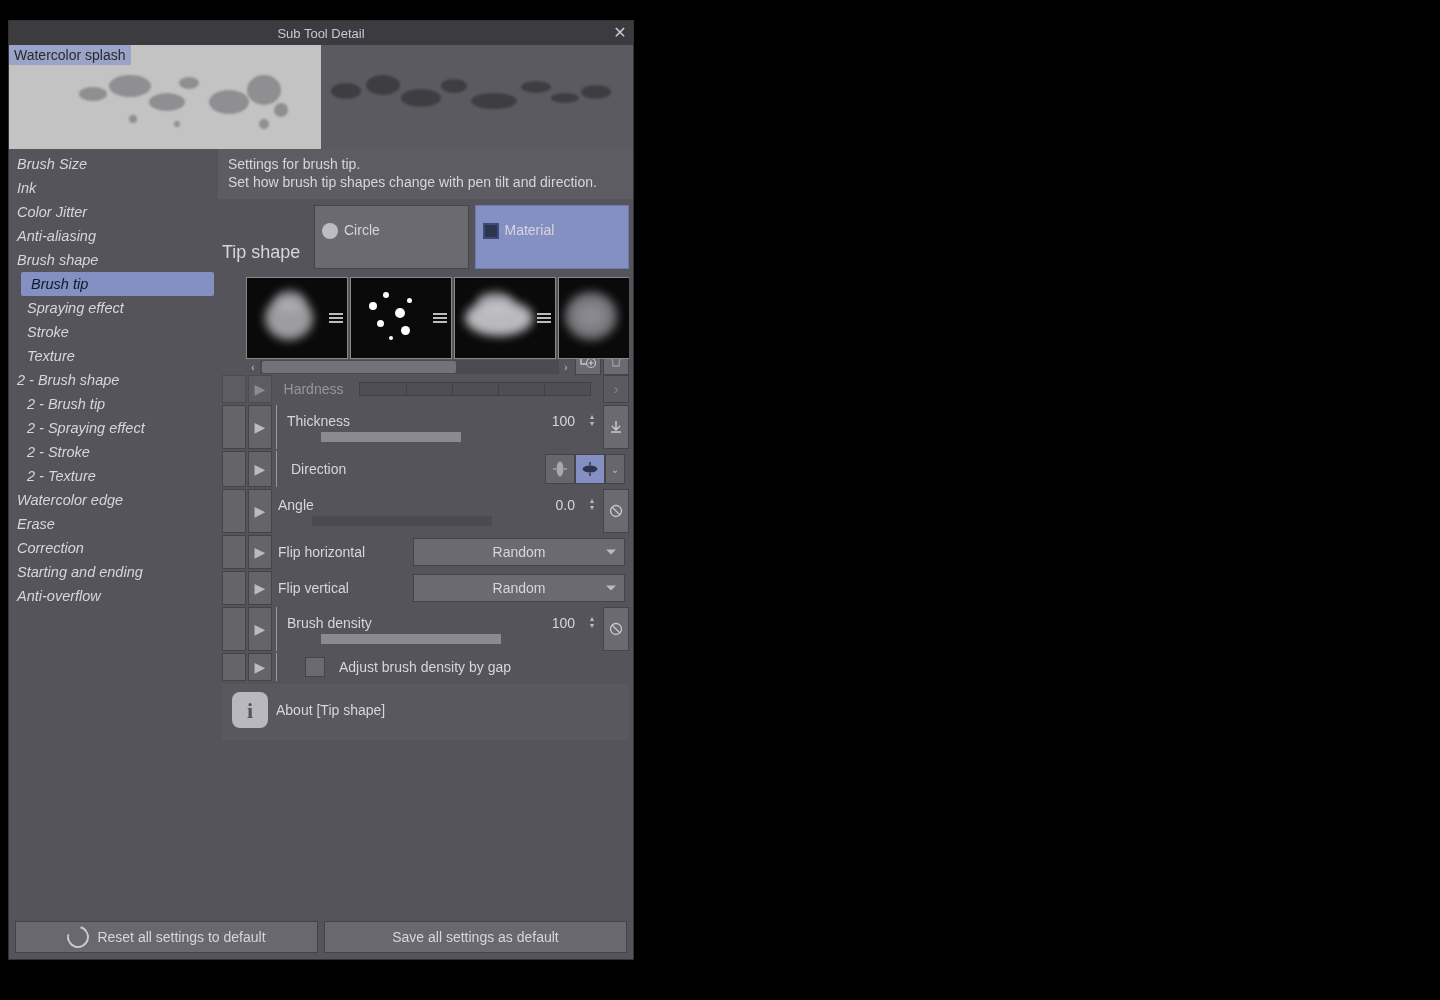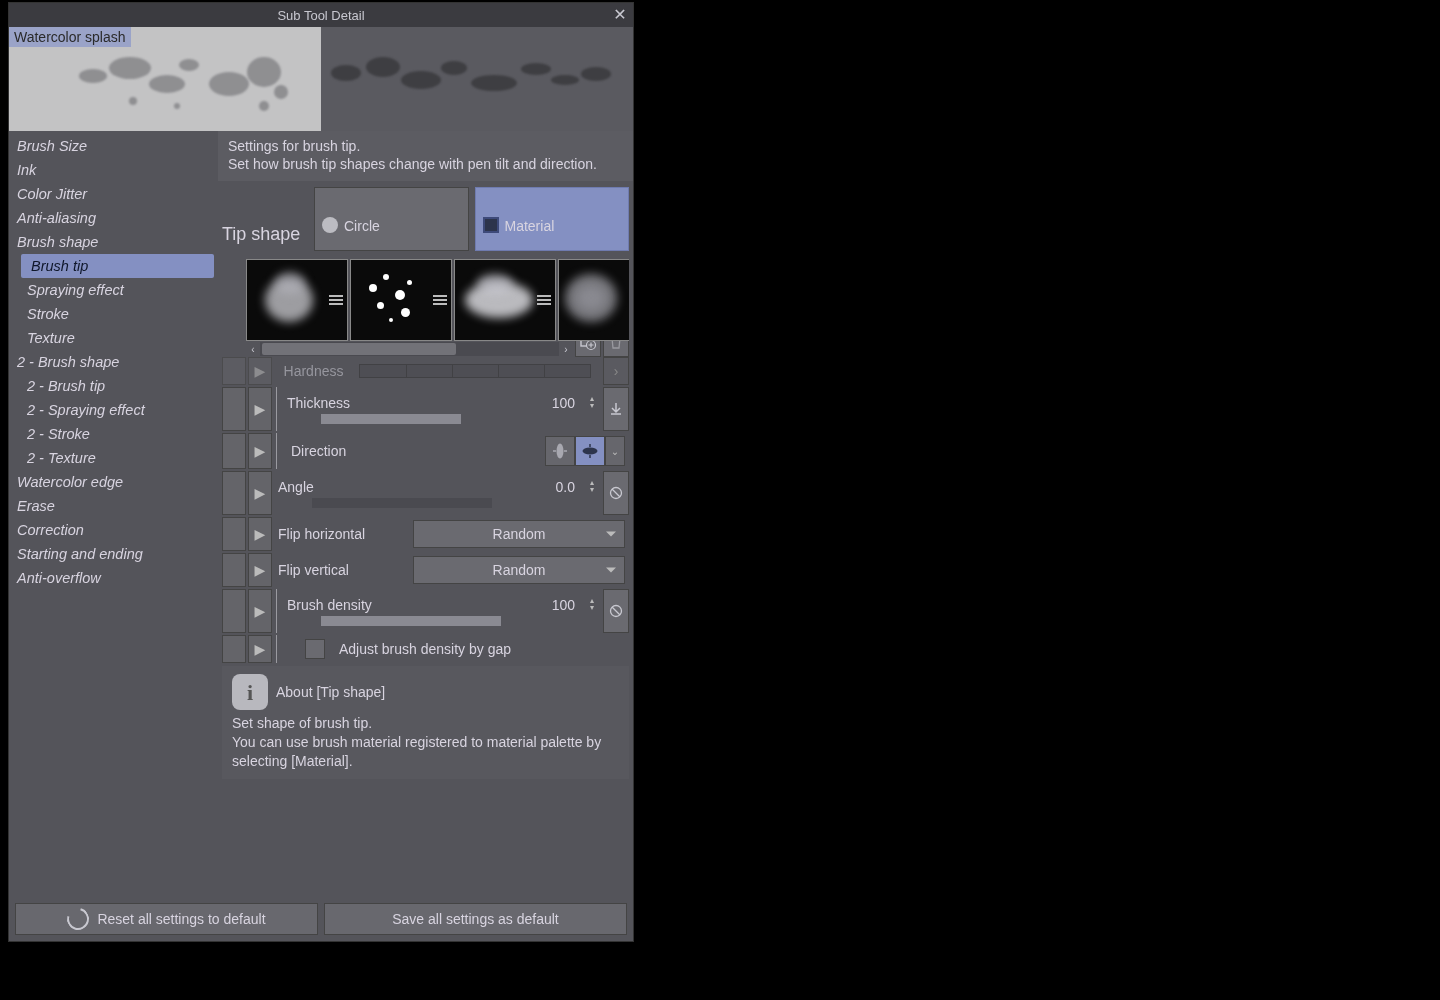--- a/index.html
+++ b/index.html
@@ -9,21 +9,21 @@
     --panel-bg-mid:#5c5c62;
     --btn-bg:#6a6a70;
     --btn-bg-dark:#4a4a50;
     --text:#d8d4e0;
     --text-dim:#a0a0a8;
     --sel:#8490c2;
     --border:#2a2a2e;
     --input-bg:#636368;
   }
   html,body{margin:0;padding:0;background:var(--bg-dark);width:1440px;height:1000px;font-family:"Segoe UI",sans-serif;font-size:14px;color:var(--text);font-weight:300;overflow:hidden;}
-  .window{position:absolute;left:8px;top:2px;width:624px;height:938px;background:var(--panel-bg);display:flex;flex-direction:column;border:1px solid #333;}
+  .window{position:absolute;left:8px;top:20px;width:624px;height:938px;background:var(--panel-bg);display:flex;flex-direction:column;border:1px solid #333;}
   .titlebar{height:24px;background:#3b3b40;display:flex;align-items:center;justify-content:center;position:relative;font-size:13px;color:#c8c8d0;}
   .titlebar .close{position:absolute;right:4px;top:2px;width:18px;height:18px;display:flex;align-items:center;justify-content:center;cursor:pointer;font-size:16px;color:#c8c8d0;}
   .preview-row{display:flex;height:104px;background:#fde047;}
   .preview-left{width:312px;background:#c3c3c4;position:relative;}
   .preview-left .name-tag{position:absolute;top:0;left:0;background:#9aa3c8;padding:2px 5px;font-size:14px;color:#2a2a2a;}
   .preview-right{flex:1;background:#5a5a60;position:relative;}
   .spl{position:absolute;border-radius:50%;filter:blur(1px);}
   
   .preview-left .spl{background:rgba(80,80,85,0.45);}
   .preview-right .spl{background:rgba(40,40,42,0.55);}
@@ -31,21 +31,21 @@
   .body{display:flex;flex:1;overflow:hidden;}
   .sidebar{width:212px;background:var(--panel-bg);padding-top:3px;overflow-y:auto;font-style:italic;}
   .side-item{padding:4px 4px 4px 8px;font-size:14.5px;cursor:pointer;white-space:nowrap;}
   .side-item.indent{padding-left:18px;}
   .side-item.selected{background:var(--sel);color:#0f172a;margin:0 4px 0 12px;border-radius:2px;padding-left:10px;}
   
   .main{flex:1;display:flex;flex-direction:column;background:var(--panel-bg);padding:0;}
   .desc-box{background:#5c5c62;padding:6px 10px 8px 10px;font-size:14px;line-height:1.3;}
   .row{display:flex;align-items:center;padding:4px 4px;gap:6px;}
   .label{font-size:18px;white-space:nowrap;margin-top:31px;}
-  .tipshape-btn{flex:1;height:30px;background:var(--btn-bg);display:flex;align-items:flex-end;padding:16px 6px;gap:5px;cursor:pointer;border:1px solid #444;}
+  .tipshape-btn{flex:1;height:30px;background:var(--btn-bg);display:flex;align-items:flex-start;padding:16px 6px;gap:5px;cursor:pointer;border:1px solid #444;}
   .tipshape-btn.sel{background:var(--sel);border-color:#6f7baf;}
   .tipshape-btn .ico{width:18px;height:18px;display:flex;align-items:center;justify-content:center;}
   .circle-ico{width:16px;height:16px;border-radius:50%;background:#bcbcc2;}
   .mat-ico{width:16px;height:16px;position:relative;}
   .mat-ico::before,.mat-ico::after{content:"";position:absolute;background:#2d344c;}
   .mat-ico::before{left:0;top:0;width:16px;height:16px;border:2px solid #3e4a7a;box-sizing:border-box;}
   .mat-ico::after{left:2px;top:2px;right:2px;bottom:2px;}
 
   .thumbs-area{padding:4px 4px 0 28px;}
   .thumbs{display:flex;gap:2px;overflow:hidden;}
@@ -396,22 +396,20 @@
             <span class="param-label">Adjust brush density by gap</span>
           </div>
         </div>
       </div>
 
       <div class="about-box">
         <div class="about-head">
           <div class="about-ico">i</div>
           <span>About [Tip shape]</span>
         </div>
-        <div style="white-space:pre-line;">Set shape of brush tip.
-You can use brush material registered to material palette by selecting [Material].</div>
       </div>
 
     </div>
   </div>
 
   <div class="footer">
     <div class="crow" style="gap:6px;">
       <div class="big-btn">
         <span class="reset-ico"></span>
         <span>Reset all settings to default</span>

